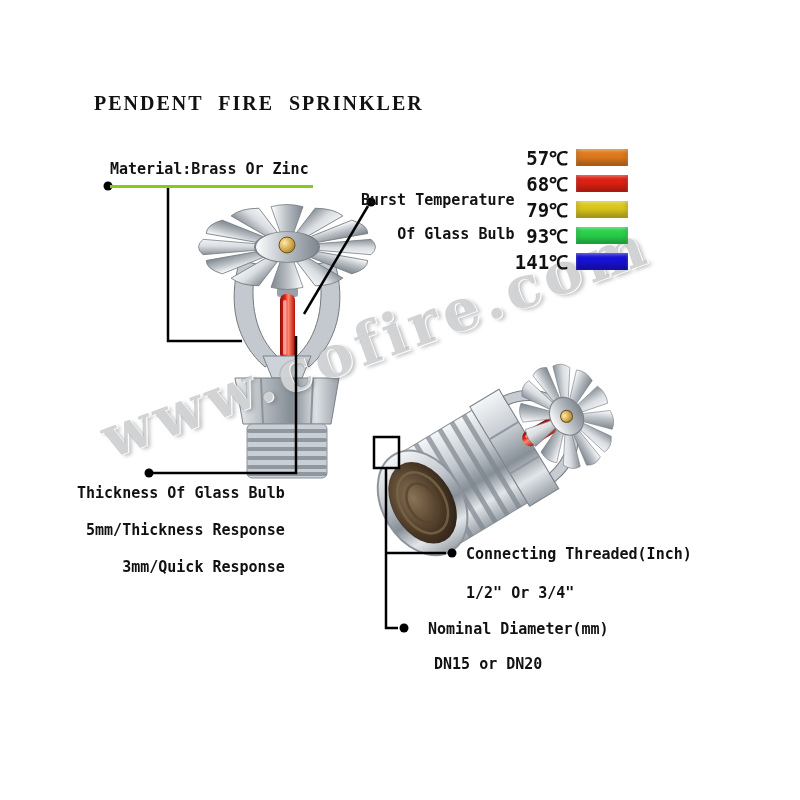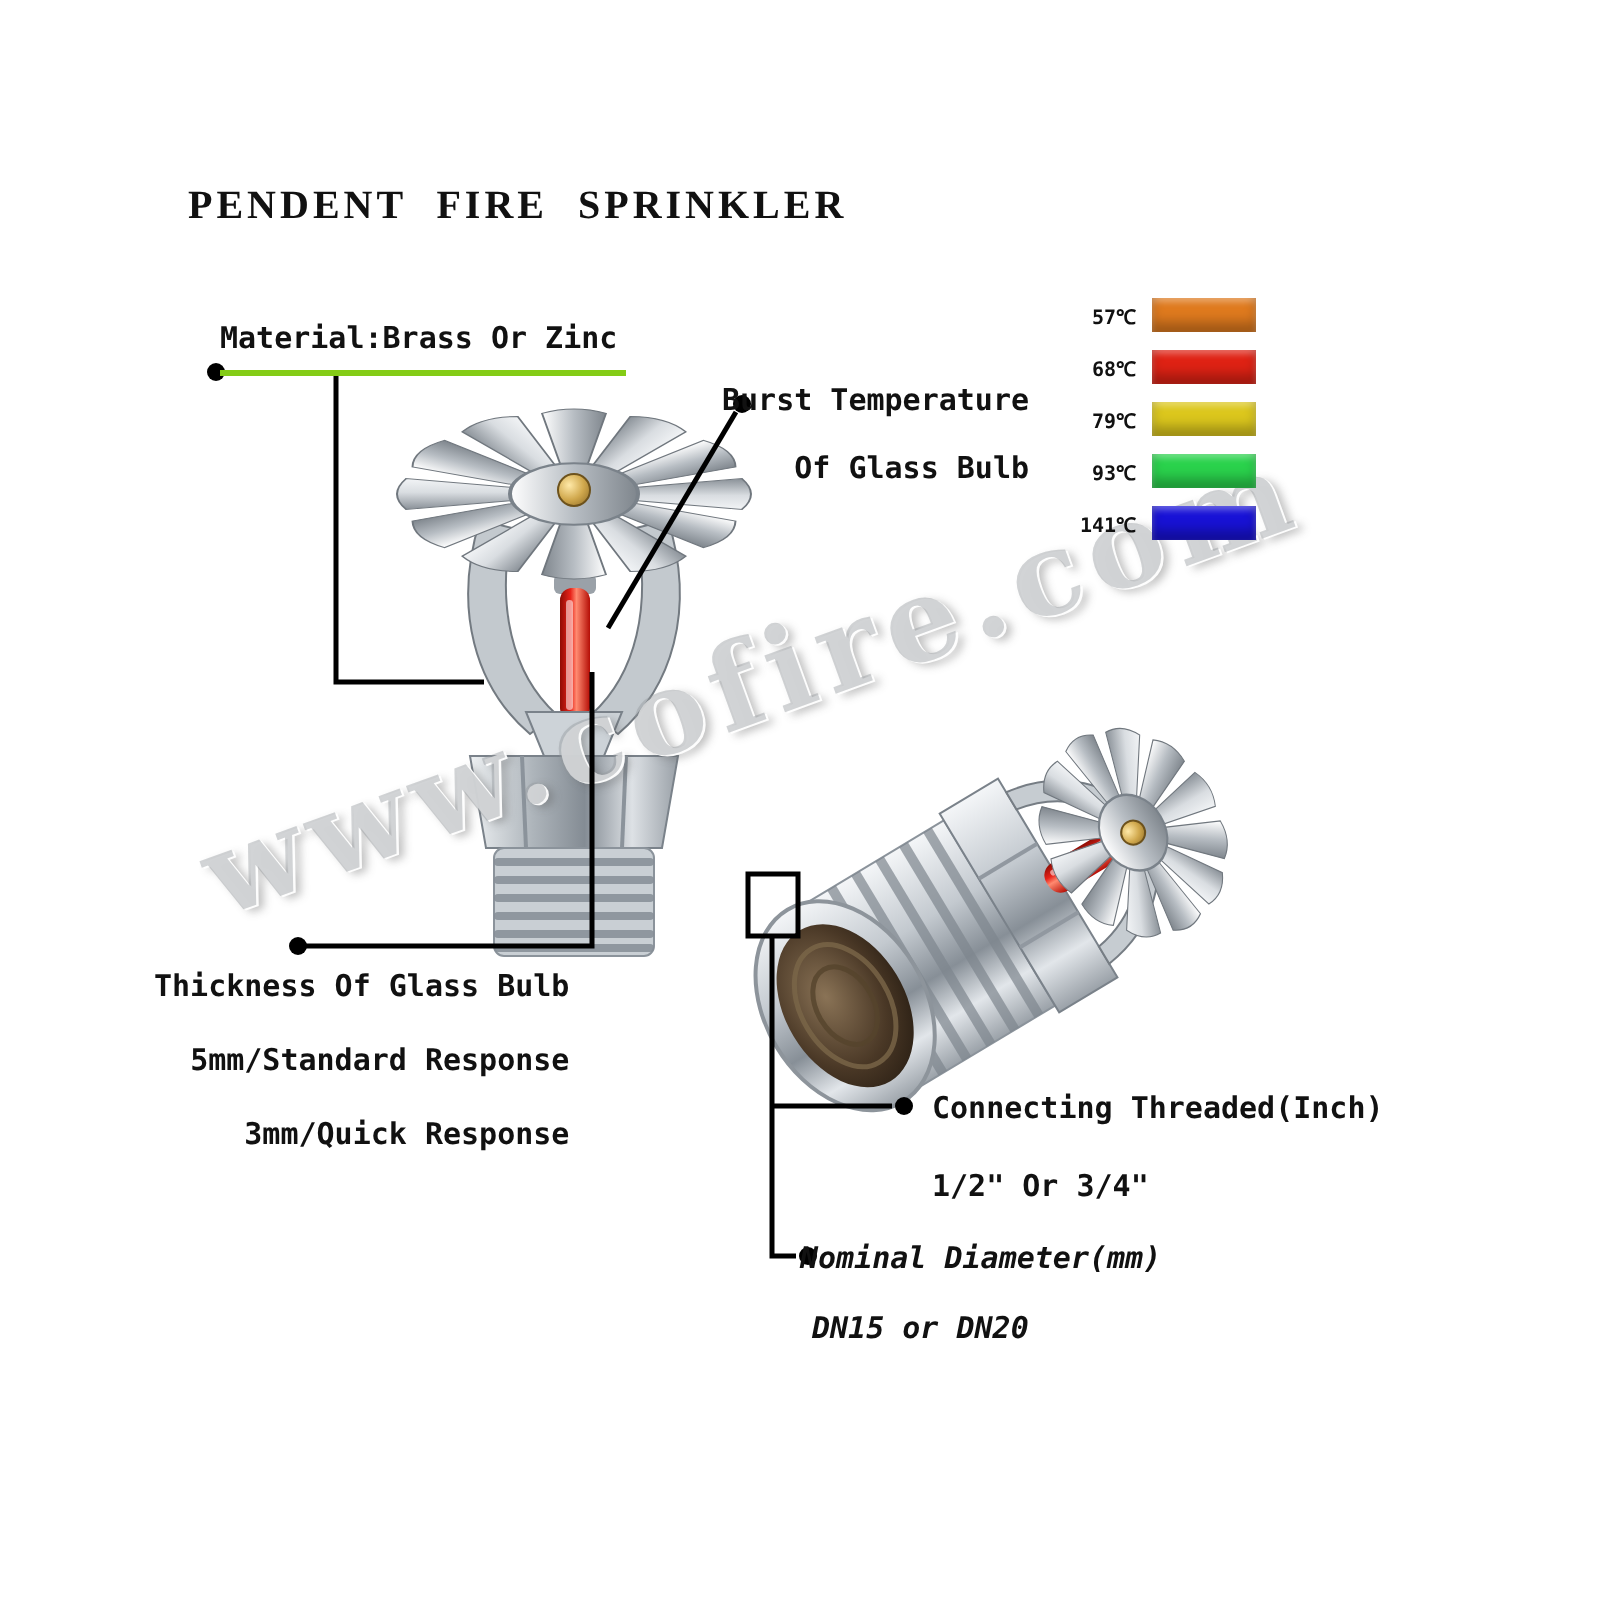--- a/index.html
+++ b/index.html
@@ -16,25 +16,25 @@
   .lines{z-index:3;}
   .lbl{position:absolute;z-index:4;font-weight:bold;font-size:15px;white-space:nowrap;}
   .title{left:94px;top:92px;font-size:20px;letter-spacing:2px;word-spacing:8px;font-family:Liberation Serif, serif;}
   .material{left:110px;top:160px;border-bottom:3px solid #84cc16;padding:0 4px 7px 0;}
   .burst{left:361px;top:191px;}
   .burst .l2{margin-top:16px;text-align:right;}
   .thickness{left:77px;top:484px;text-align:right;}
   .thickness div{margin-bottom:19px;}
   .connecting{left:466px;top:545px;}
   .connecting .l2{margin-top:21px;}
-  .nominal{left:400px;top:620px;font-style:italic;}
+  .nominal{left:428px;top:620px;}
   .nominal .l2{margin-top:17px;margin-left:6px;}
   .legend{position:absolute;z-index:4;top:149px;left:450px;width:178px;}
   .legend-row{display:flex;align-items:center;justify-content:flex-end;gap:8px;margin-bottom:9px;height:17px;}
-  .legend-label{font-size:10px;font-weight:bold;}
+  .legend-label{font-size:19px;font-weight:bold;}
   .legend-bar{width:52px;height:17px;display:inline-block;
     box-shadow:inset 0 -5px 6px rgba(0,0,0,0.28), inset 0 2px 3px rgba(255,255,255,0.35);}
 </style>
 </head>
 <body>
 
 <div class="stage">
 
   <svg class="art" width="800" height="800" viewBox="0 0 800 800">
     <defs>
@@ -218,21 +218,21 @@
       <span class="legend-bar" style="background: rgb(42, 210, 76);"></span>
     </div>
     <div class="legend-row">
       <span class="legend-label">141℃</span>
       <span class="legend-bar" style="background: rgb(24, 18, 214);"></span>
     </div>
   </div>
 
   <div class="lbl thickness">
     <div>Thickness Of Glass Bulb</div>
-    <div>5mm/Standard Response</div>
+    <div>5mm/Thickness Response</div>
     <div>3mm/Quick Response</div>
   </div>
 
   <div class="lbl connecting">
     <div>Connecting Threaded(Inch)</div>
     <div class="l2">1/2" Or 3/4"</div>
   </div>
 
   <div class="lbl nominal">
     <div>Nominal Diameter(mm)</div>

